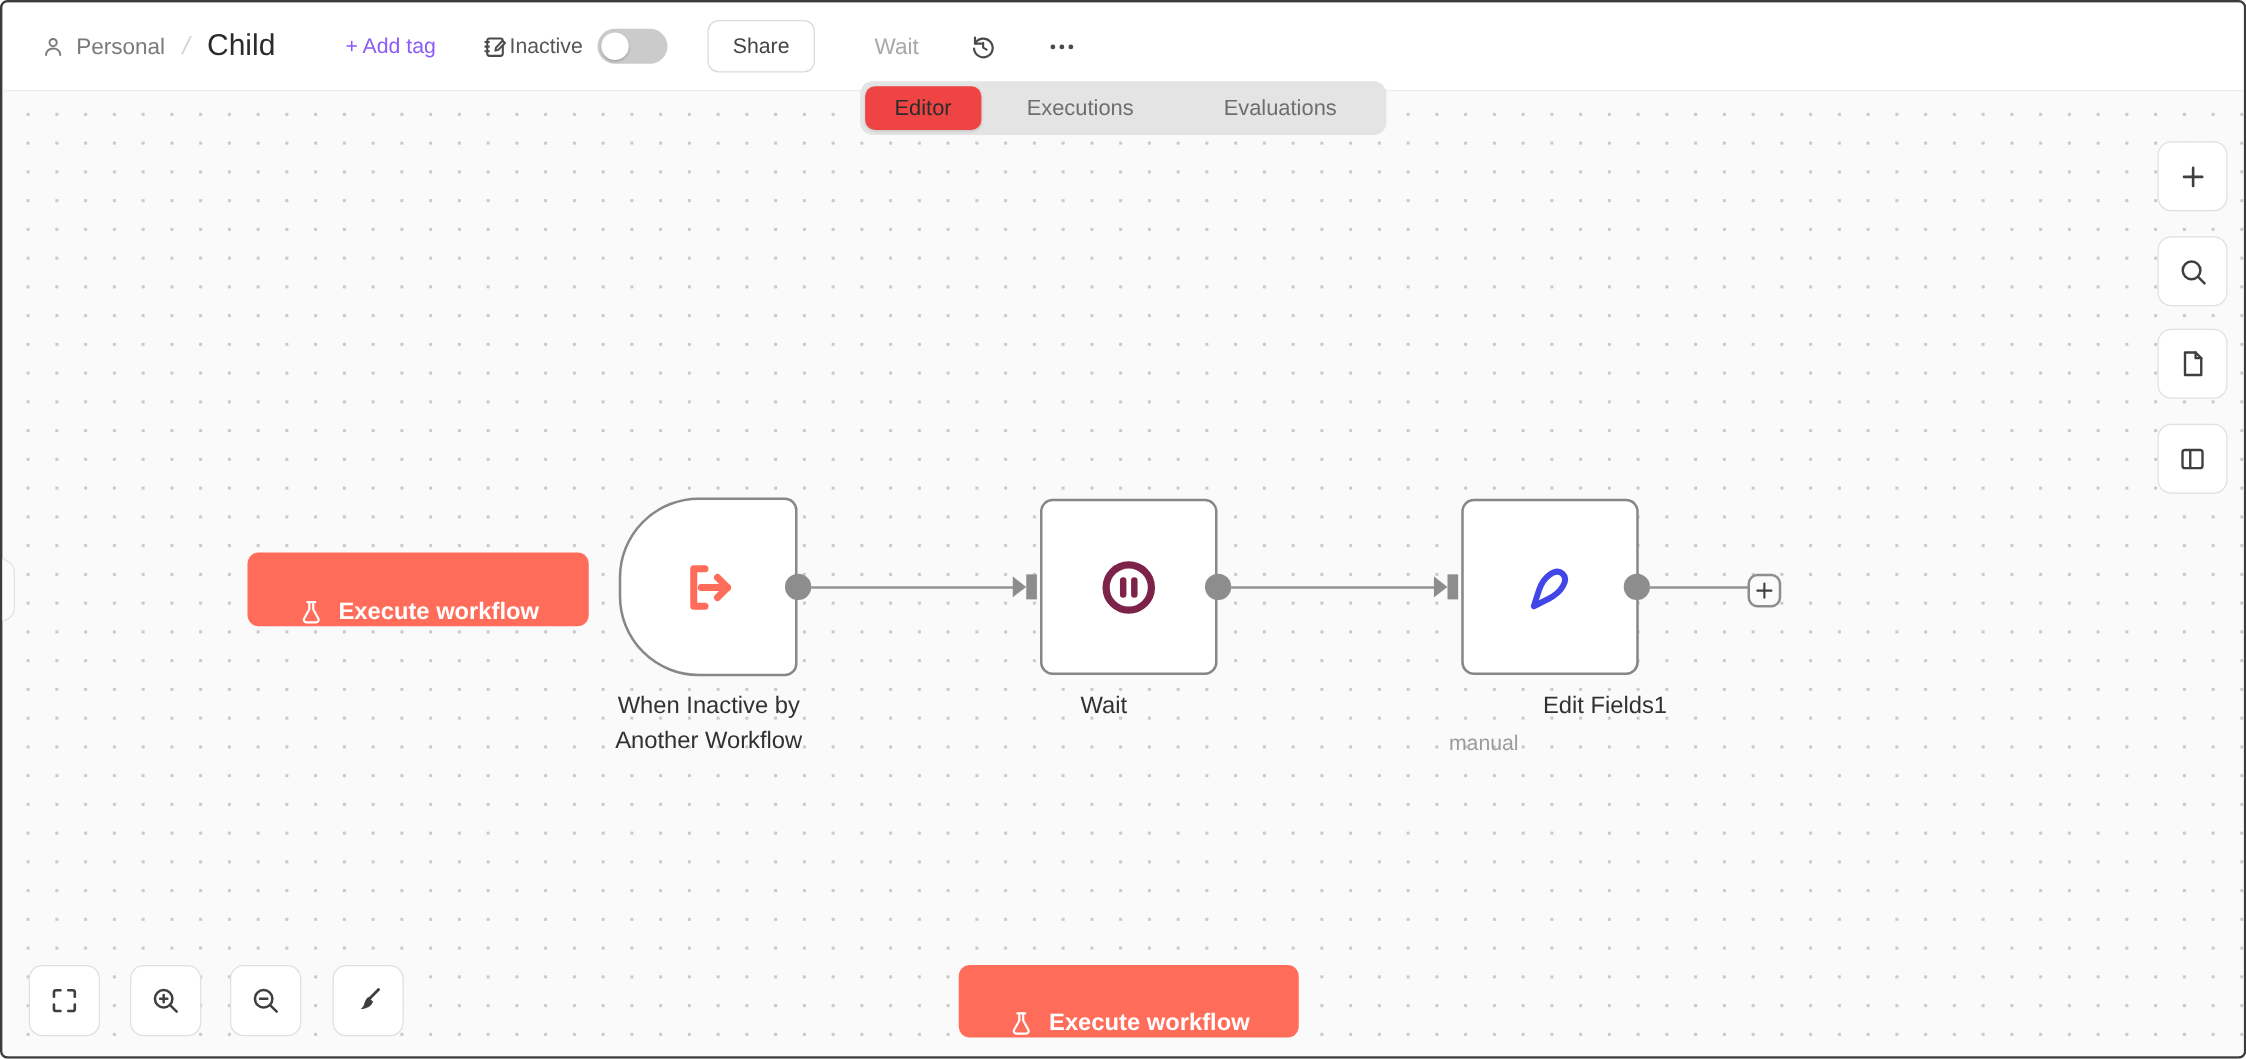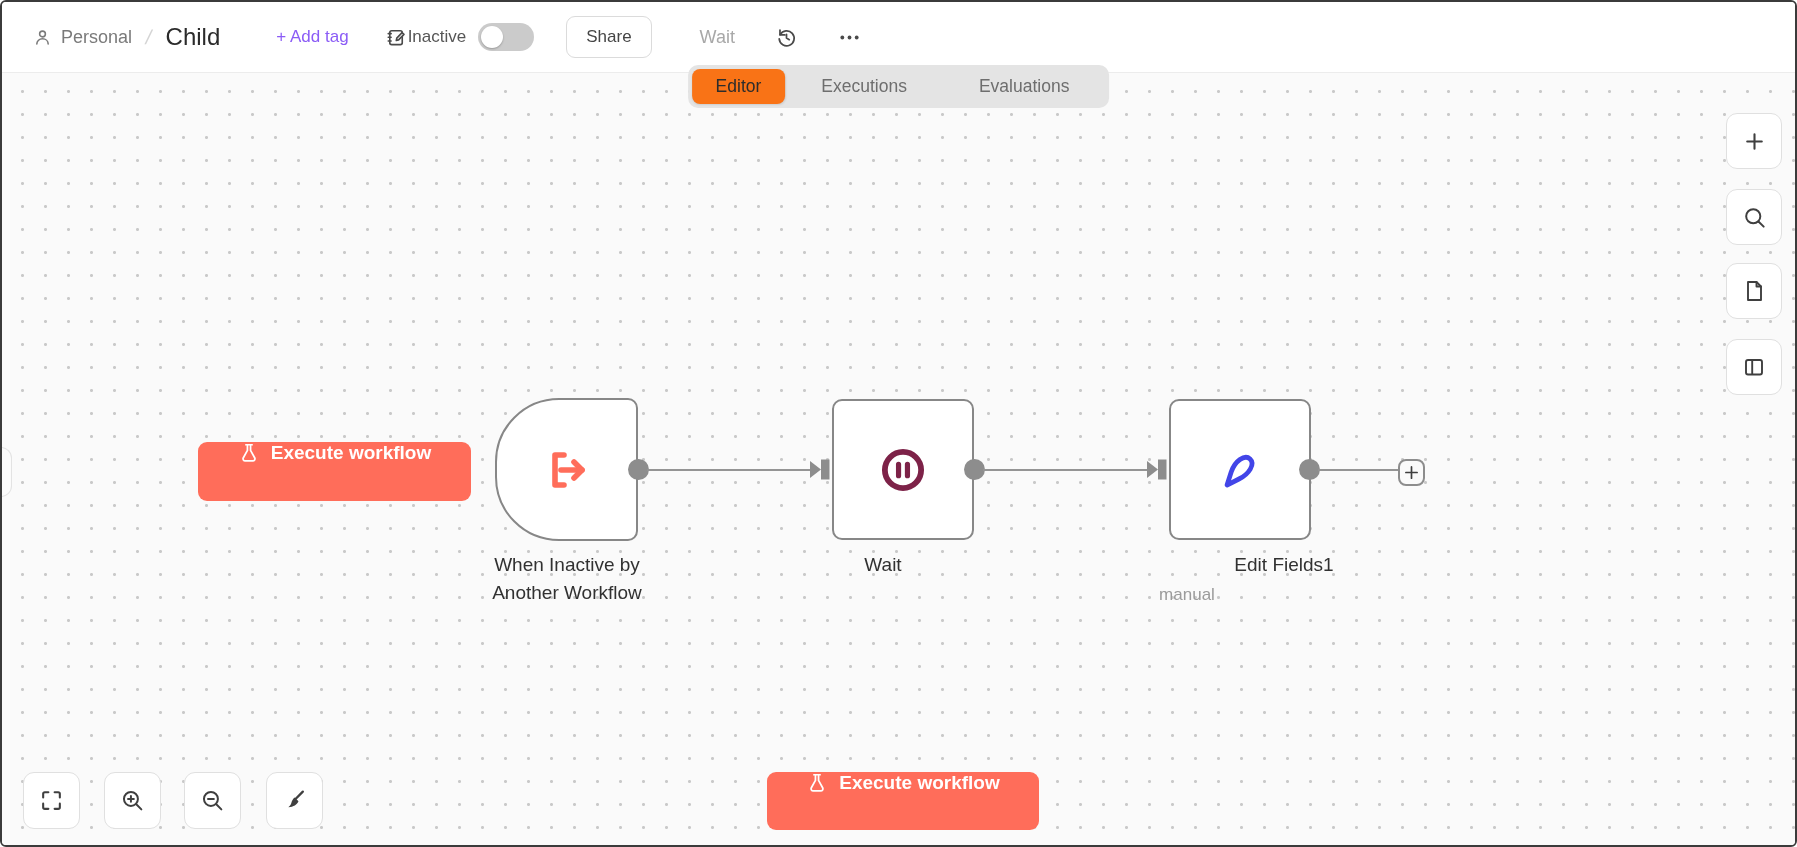--- a/index.html
+++ b/index.html
@@ -22,42 +22,42 @@
   .status-label{color:#565656;font-size:17px;margin-right:12px;}
   .toggle{width:56px;height:28px;border-radius:14px;background:#cbcbcb;position:relative;cursor:pointer;}
   .toggle .knob{position:absolute;left:3px;top:3px;width:22px;height:22px;border-radius:50%;background:#fff;box-shadow:0 1px 2px rgba(0,0,0,.25);}
   .share{margin-left:32px;height:42px;padding:0 19px;border:1px solid #dbdbdb;border-radius:9px;background:#fff;font-size:17px;color:#454545;font-weight:500;cursor:pointer;}
   .saved{margin-left:48px;color:#a8a8a8;font-size:18px;font-weight:500;}
   .iconbtn{border:none;background:none;cursor:pointer;display:flex;align-items:center;margin-left:40px;}
 
   
   .tabbar{position:absolute;top:63px;left:50%;transform:translateX(-50%);height:43px;background:var(--tab-bar-bg);border-radius:10px;display:flex;align-items:center;padding:4px;z-index:20;}
   .tab{height:35px;display:flex;align-items:center;padding:0 36px;font-size:17.5px;color:#6e6e6e;border-radius:8px;cursor:pointer;white-space:nowrap;}
-  .tab.active{background:#f97316;color:#2c2c2c;font-weight:500;box-shadow:0 1px 2px rgba(0,0,0,.10);padding:0 24px;}
+  .tab.active{background:#ef4444;color:#2c2c2c;font-weight:500;box-shadow:0 1px 2px rgba(0,0,0,.10);padding:0 24px;}
 
   
   .canvas{position:absolute;top:71px;left:0;width:1793px;height:772px;background-color:var(--canvas-bg);
     background-image:radial-gradient(circle,var(--grid-dot) 1.3px,transparent 1.6px);
     background-size:23px 23px;background-position:9px 7px;cursor:grab;}
 
   .node{position:absolute;background:#fff;border:2.4px solid var(--node-border);}
   .node-trigger{left:493px;top:325px;width:143px;height:143px;border-radius:64px 10px 10px 64px;display:flex;align-items:center;justify-content:center;cursor:pointer;}
   .node-square{width:142px;height:141px;border-radius:10px;display:flex;align-items:center;justify-content:center;cursor:pointer;}
   .node-wait{left:830px;top:326px;}
   .node-edit{left:1167px;top:326px;}
 
   .outdot{position:absolute;width:21px;height:21px;border-radius:50%;background:#8d8d8d;top:386px;cursor:crosshair;}
   .cline{position:absolute;height:2.4px;background:var(--connector);top:396px;cursor:pointer;}
   .inport{position:absolute;top:383px;cursor:crosshair;}
   .addnode{position:absolute;left:1396px;top:386px;width:27px;height:27px;border-radius:8px;border:2.4px solid #8d8d8d;background:var(--canvas-bg);color:#3f3f3f;display:flex;align-items:center;justify-content:center;cursor:pointer;}
 
   .nlabel{position:absolute;text-align:center;font-size:19px;font-weight:500;color:#313131;line-height:28px;}
   .nsub{position:absolute;text-align:center;font-size:17px;color:#9b9b9b;}
 
-  .exec{position:absolute;display:flex;align-items:flex-start;justify-content:center;gap:11px;background:var(--accent);border:none;border-radius:9px;color:#fff;font-size:19px;font-weight:600;cursor:pointer;}
+  .exec{position:absolute;display:flex;align-items:flex-end;justify-content:center;gap:11px;background:var(--accent);border:none;border-radius:9px;color:#fff;font-size:19px;font-weight:600;cursor:pointer;}
   .exec1{left:196px;top:369px;width:273px;height:59px;}
   .exec2{left:765px;top:699px;width:272px;height:58px;}
 
   .sqbtn{position:absolute;width:57px;height:57px;background:#fff;border:1px solid #e0e0e0;border-radius:11px;display:flex;align-items:center;justify-content:center;cursor:pointer;}
   .notch{position:absolute;left:-1px;top:374px;width:11px;height:50px;background:#fbfbfb;border:1px solid #e3e3e3;border-left:none;border-radius:0 25px 25px 0;cursor:pointer;}
 
   svg{display:block;}
 </style>
 </head>
 <body>

